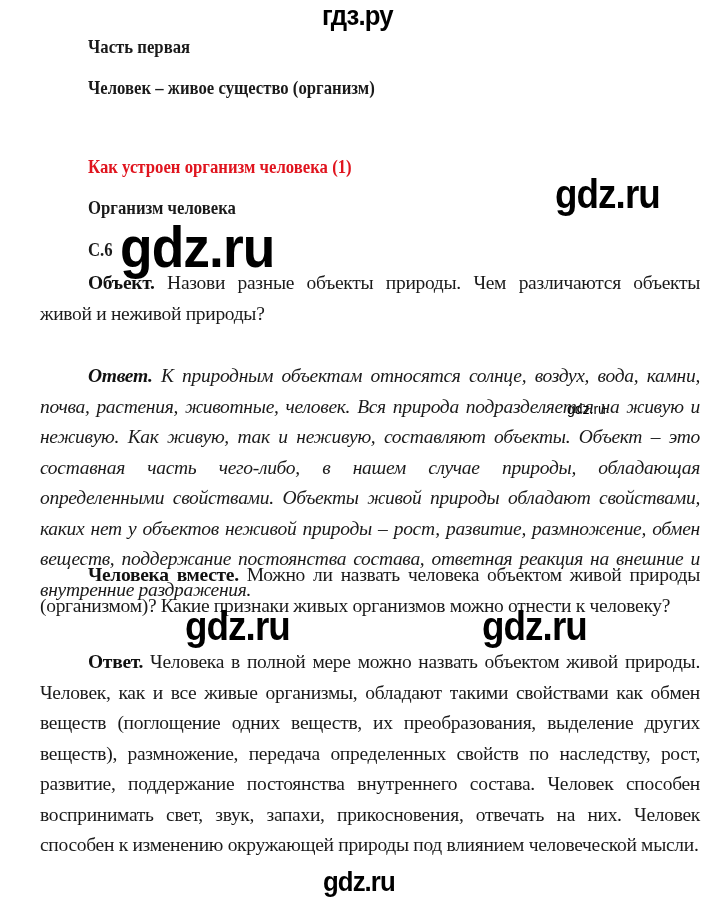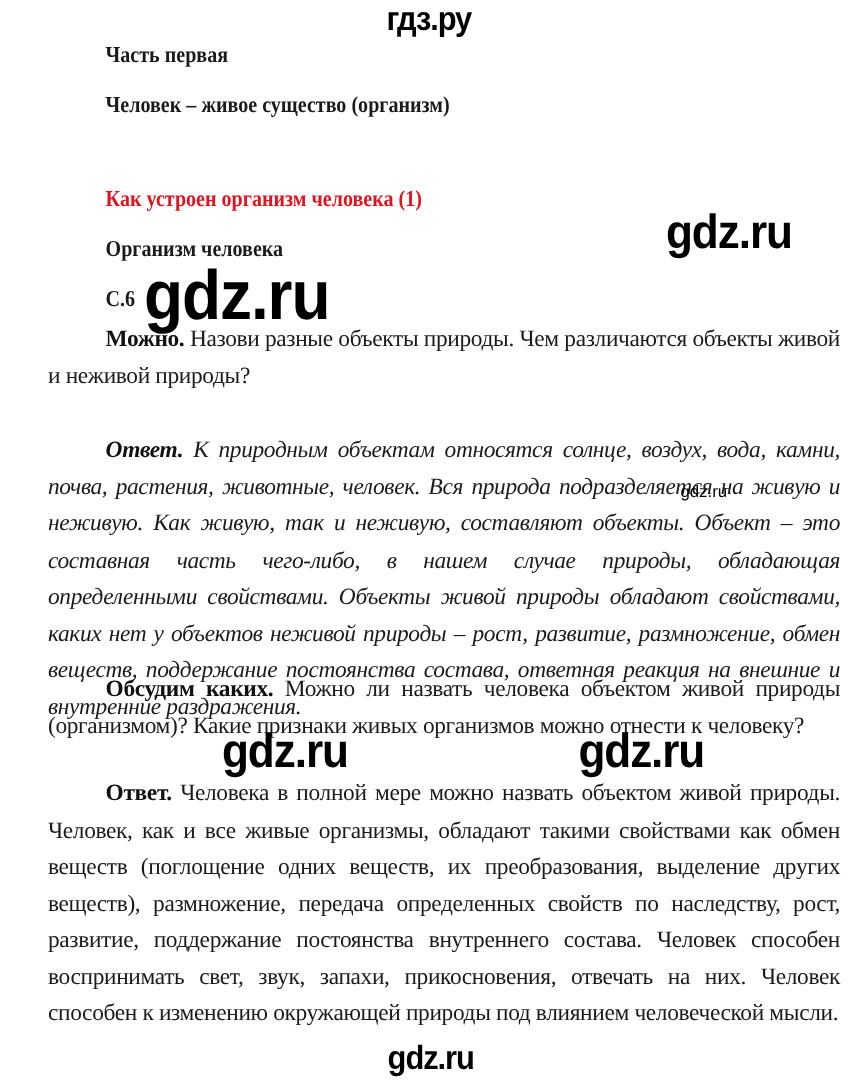--- a/index.html
+++ b/index.html
@@ -71,26 +71,26 @@
 <div class="wm wm-top">гдз.ру</div>
 
 <div class="heading h-part">Часть первая</div>
 <div class="heading h-topic">Человек – живое существо (организм)</div>
 <div class="heading h-red">Как устроен организм человека (1)</div>
 <div class="heading h-sub">Организм человека</div>
 <div class="wm wm-right">gdz.ru</div>
 <div class="heading h-page">С.6</div>
 <div class="wm wm-big">gdz.ru</div>
 
-<div class="para p1"><b>Можно.</b><span> Назови разные объекты природы. Чем различаются объекты живой и неживой природы?</span></div>
+<div class="para p1"><b>Объект.</b><span> Назови разные объекты природы. Чем различаются объекты живой и неживой природы?</span></div>
 
 <div class="para p2"><b>Ответ.</b><span> К природным объектам относятся солнце, воздух, вода, камни, почва, растения, животные, человек. Вся природа подразделяется на живую и неживую. Как живую, так и неживую, составляют объекты. Объект – это составная часть чего-либо, в нашем случае природы, обладающая определенными свойствами. Объекты живой природы обладают свойствами, каких нет у объектов неживой природы – рост, развитие, размножение, обмен веществ, поддержание постоянства состава, ответная реакция на внешние и внутренние раздражения.</span></div>
 
 <div class="wm wm-small">gdz.ru</div>
 
-<div class="para p3"><b>Обсудим каких.</b><span> Можно ли назвать человека объектом живой природы (организмом)? Какие признаки живых организмов можно отнести к человеку?</span></div>
+<div class="para p3"><b>Человека вместе.</b><span> Можно ли назвать человека объектом живой природы (организмом)? Какие признаки живых организмов можно отнести к человеку?</span></div>
 
 <div class="wm wm-mid1">gdz.ru</div>
 <div class="wm wm-mid2">gdz.ru</div>
 
 <div class="para p4"><b>Ответ.</b><span> Человека в полной мере можно назвать объектом живой природы. Человек, как и все живые организмы, обладают такими свойствами как обмен веществ (поглощение одних веществ, их преобразования, выделение других веществ), размножение, передача определенных свойств по наследству, рост, развитие, поддержание постоянства внутреннего состава. Человек способен воспринимать свет, звук, запахи, прикосновения, отвечать на них. Человек способен к изменению окружающей природы под влиянием человеческой мысли.</span></div>
 
 <div class="wm wm-bottom">gdz.ru</div>
 
 </body></html>

